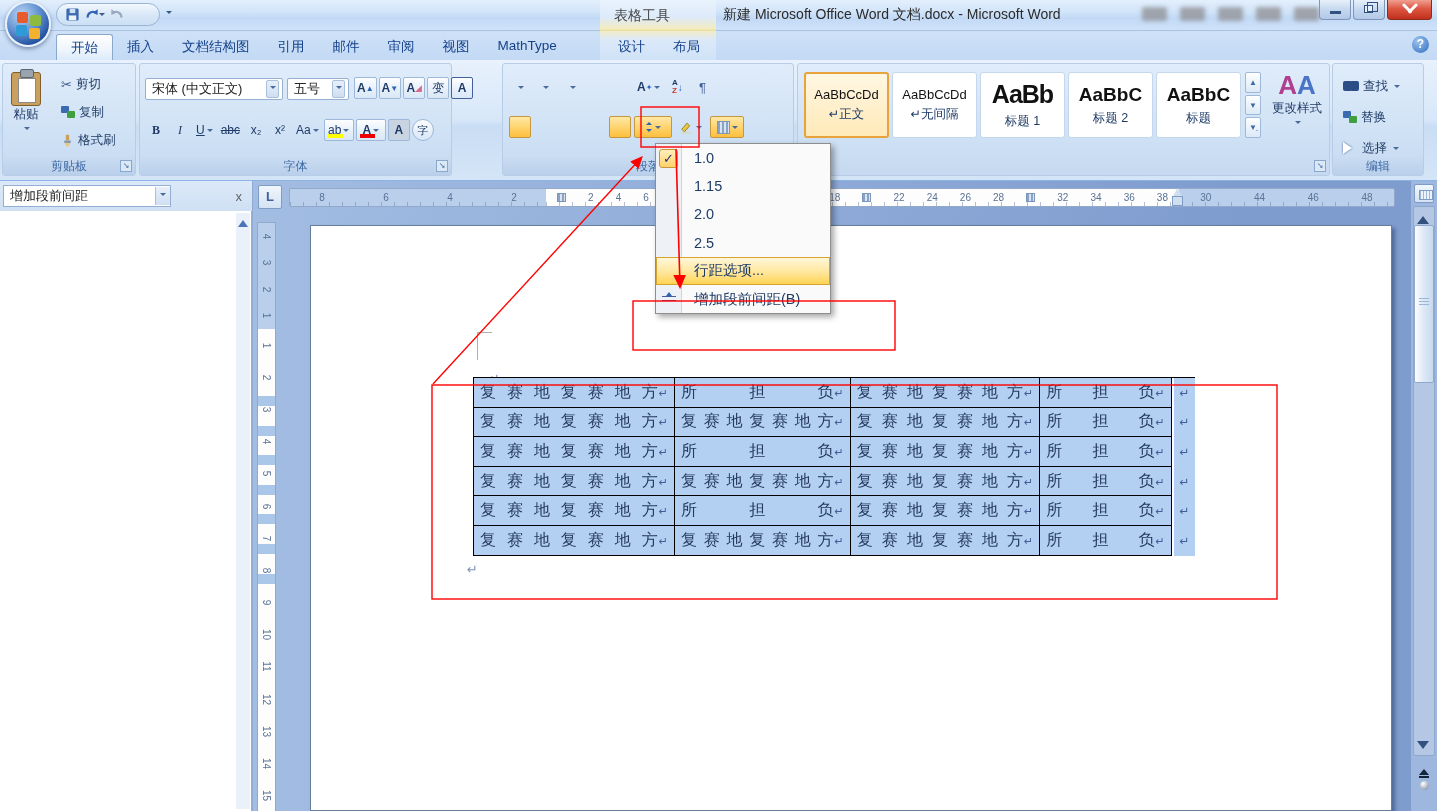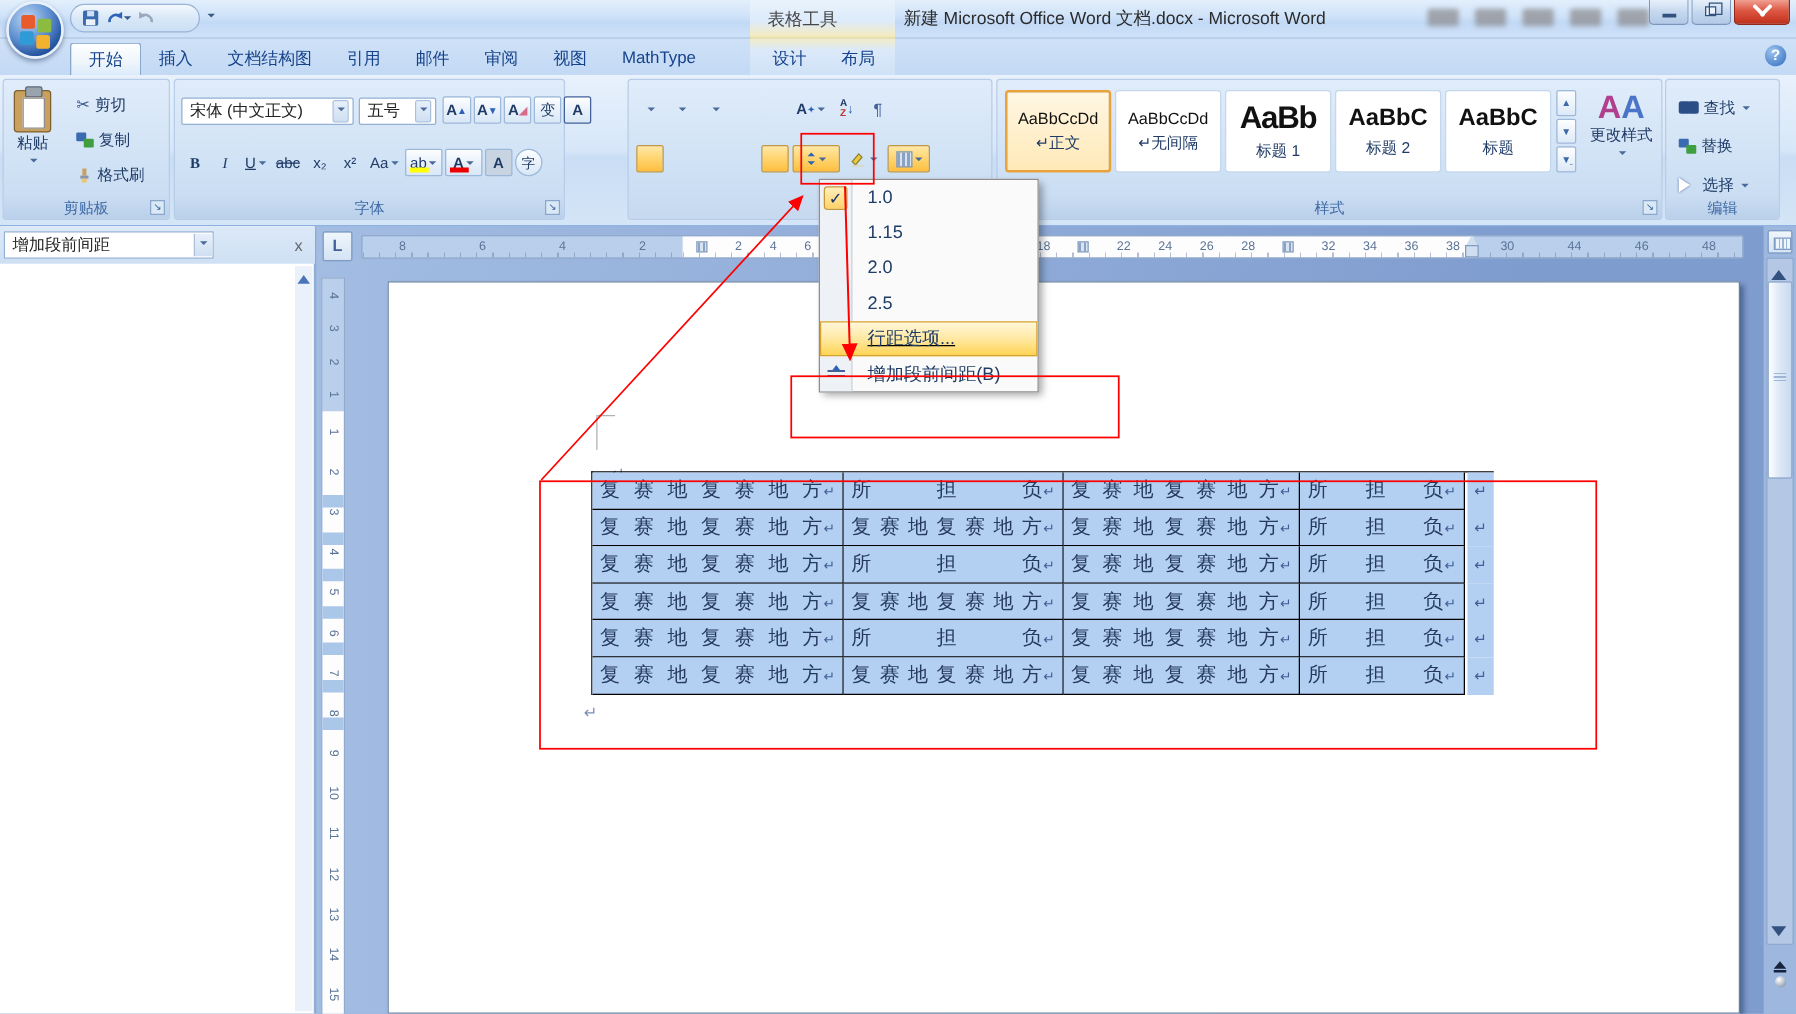--- a/index.html
+++ b/index.html
@@ -229,21 +229,21 @@
   
   .ls-menu { position:absolute; left:655px; top:143px; width:176px; background:#fafafa;
     border:1px solid #8e8e8e; box-shadow:3px 3px 6px rgba(0,0,0,.35); z-index:60; }
   .mi { display:flex; align-items:center; height:28.2px; }
   .mi-gutter { width:26px; align-self:stretch; background:#eef2f7; border-right:1px solid #cdd4dc;
     display:flex; align-items:center; justify-content:center; flex:0 0 26px; }
   .mi-label { padding-left:12px; font-size:14.5px; color:#1e3c66; white-space:nowrap; }
   .mi-check { width:19px; height:19px; border:1px solid #c79838; border-radius:3px;
     background:linear-gradient(180deg,#ffeebc,#ffd26a); color:#1f3a68; font-size:13px;
     font-weight:bold; text-align:center; line-height:18px; }
-  .mi-hl { background:linear-gradient(180deg,#fff8dd,#ffe8a2 50%,#ffd34f); outline:1px solid #d6a232; outline-offset:-1px;text-decoration:underline; }
+  .mi-hl { background:linear-gradient(180deg,#fff8dd,#ffe8a2 50%,#ffd34f); outline:1px solid #d6a232; outline-offset:-1px; }
   .mi-hl .mi-gutter { background:transparent; border-right-color:transparent; }
   .mi-ic { width:14px; height:14px; position:relative; }
   .mi-ic:after { content:""; position:absolute; left:0; right:0; top:4px; height:8px;
     background:repeating-linear-gradient(180deg,#44609a 0 1.5px,transparent 1.5px 4px); }
   .mi-ic.space-before:before { content:""; position:absolute; left:4px; top:-3px;
     border:3px solid transparent; border-bottom:4px solid #2c62b8; }
   .mi-ic.space-after:before { content:""; position:absolute; left:4px; bottom:-4px;
     border:3px solid transparent; border-top:4px solid #2c62b8; }
 
   
@@ -496,20 +496,21 @@
               <path d="M2 9 l6 -7 l3 3 l-6 7 z" fill="#e8c840" stroke="#8a7a20"></path>
               <rect x="2" y="12" width="11" height="2" fill="#d8d8c8"></rect>
             </svg>
             <span class="caret"></span>
           </span>
         <span class="tinybtn hl" style="width:34px">
             <span class="grid-ic" style="width:13px;height:13px"></span>
             <span class="caret"></span>
           </span>
       </div>
+      <div class="rg-label">段落</div>
       <div class="launcher"></div>
     </div>
 
     <div class="rgroup g-styles">
       <div style="position:absolute;left:6px;top:8px;display:flex">
           <div class="style-item selected">
             <div class="sample">AaBbCcDd</div>
             <div class="sname">↵正文</div>
           </div>
           <div class="style-item">
@@ -532,21 +533,20 @@
       <div class="gal-scroll">
         <span class="sb">▲</span>
         <span class="sb">▼</span>
         <span class="sb">▼̱</span>
       </div>
       <div class="chgstyle">
         <span class="aa-ic"><span class="a1">A</span><span class="a2">A</span></span>
         <span>更改样式</span>
         <span class="caret"></span>
       </div>
-      <div class="rg-label">样式</div>
       <div class="launcher"></div>
     </div>
 
     <div class="rgroup g-edit">
       <div style="position:absolute;left:10px;top:10px;display:flex;flex-direction:column;gap:7px">
         <div class="smbtn">
             <span class="find-ic"></span>
             <span>查找</span>
             <span class="caret"></span>
           </div>

